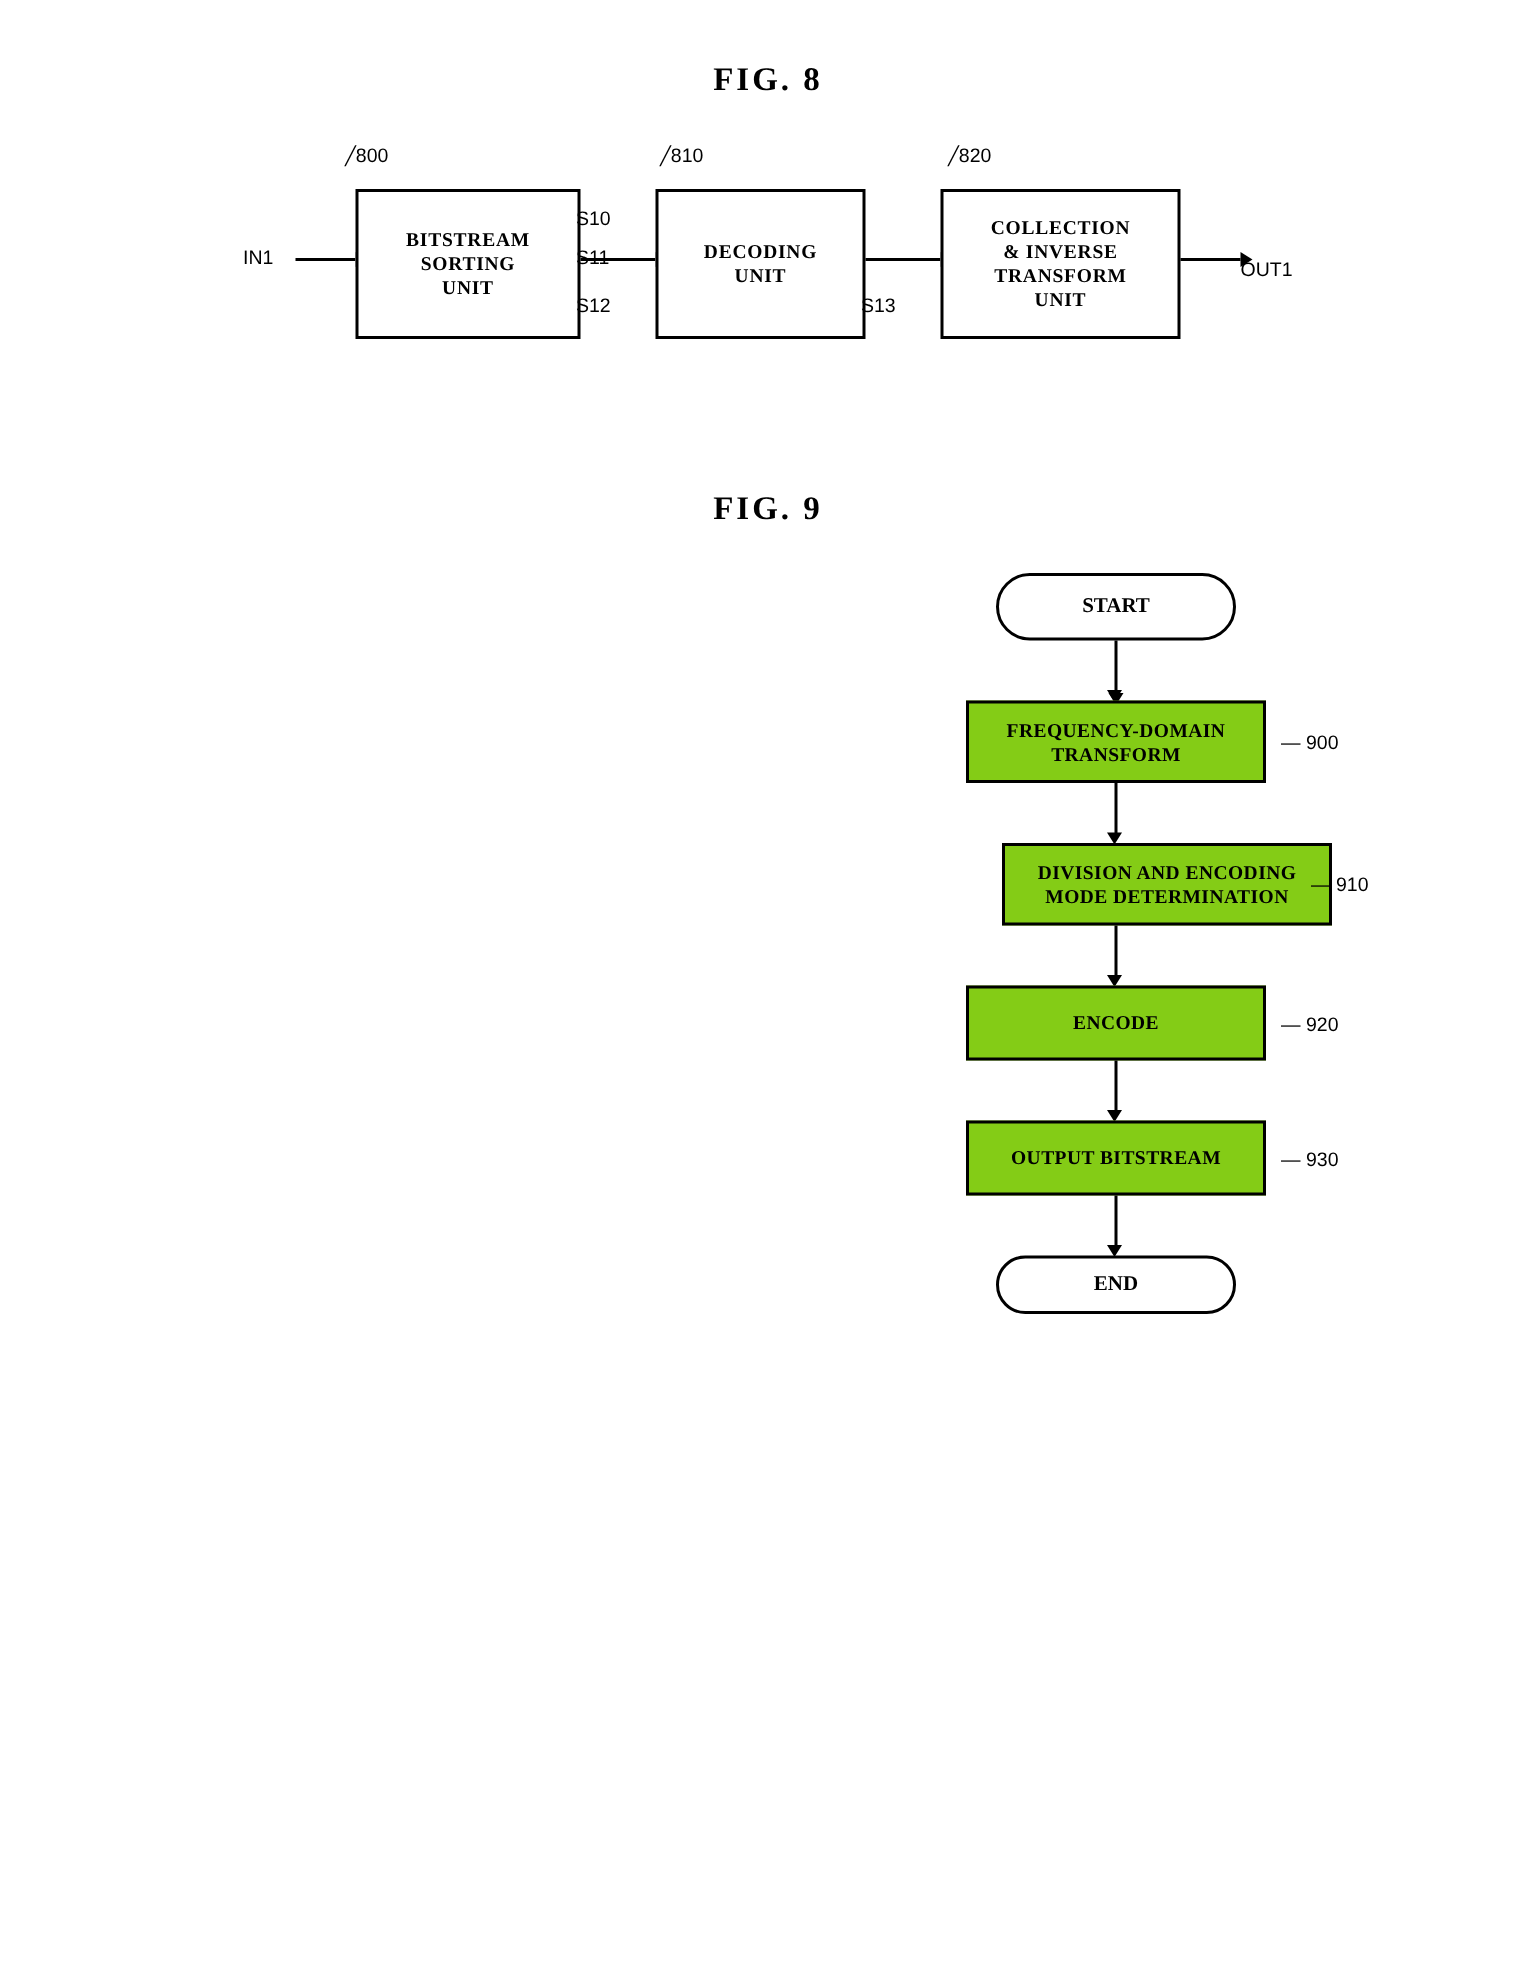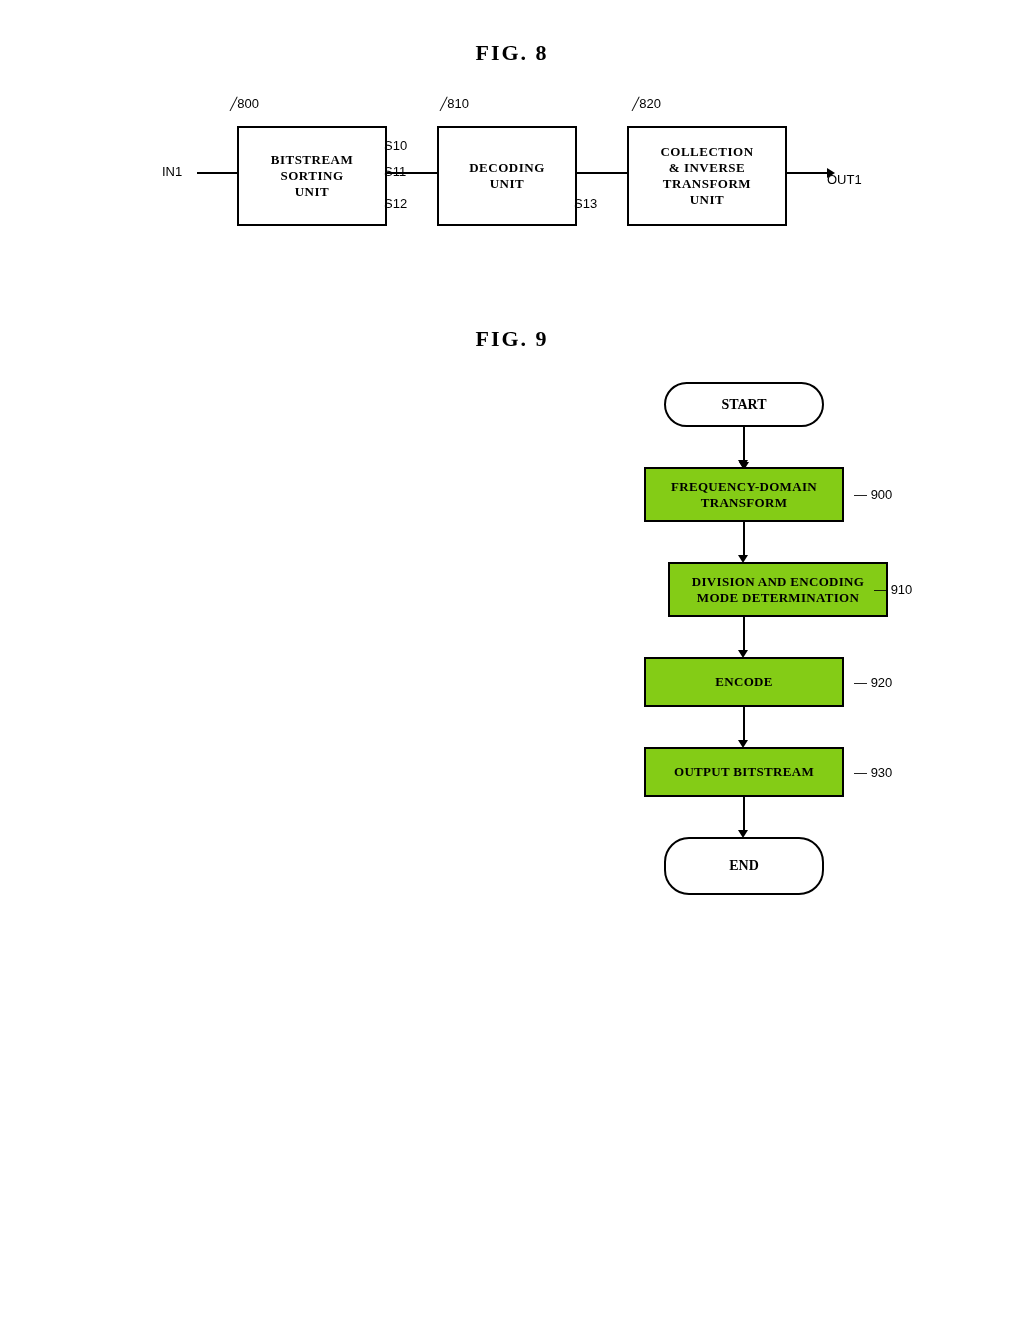--- a/index.html
+++ b/index.html
@@ -293,20 +293,20 @@
 
       <div class="rect-box" style="left:80px; top:365px; width:200px; height:50px;">
         <div>OUTPUT BITSTREAM</div>
       </div>
 
       <div class="label" style="left:290px; top:383px;">— <span>930</span></div>
 
       <div class="flow-arrow" style="left:179px; top:415px; width:2px; height:35px;"></div>
       <div style="position:absolute; left:174px; top:448px; border-top:8px solid #000; border-left:5px solid transparent; border-right:5px solid transparent;"></div>
 
-      <div class="rounded-box" style="left:100px; top:455px; width:160px; height:58px;">
+      <div class="rounded-box" style="left:100px; top:455px; width:160px; height:39px;">
         <span>END</span>
       </div>
 
     </div>
   </div>
 
 </div>
 
 </body></html>

